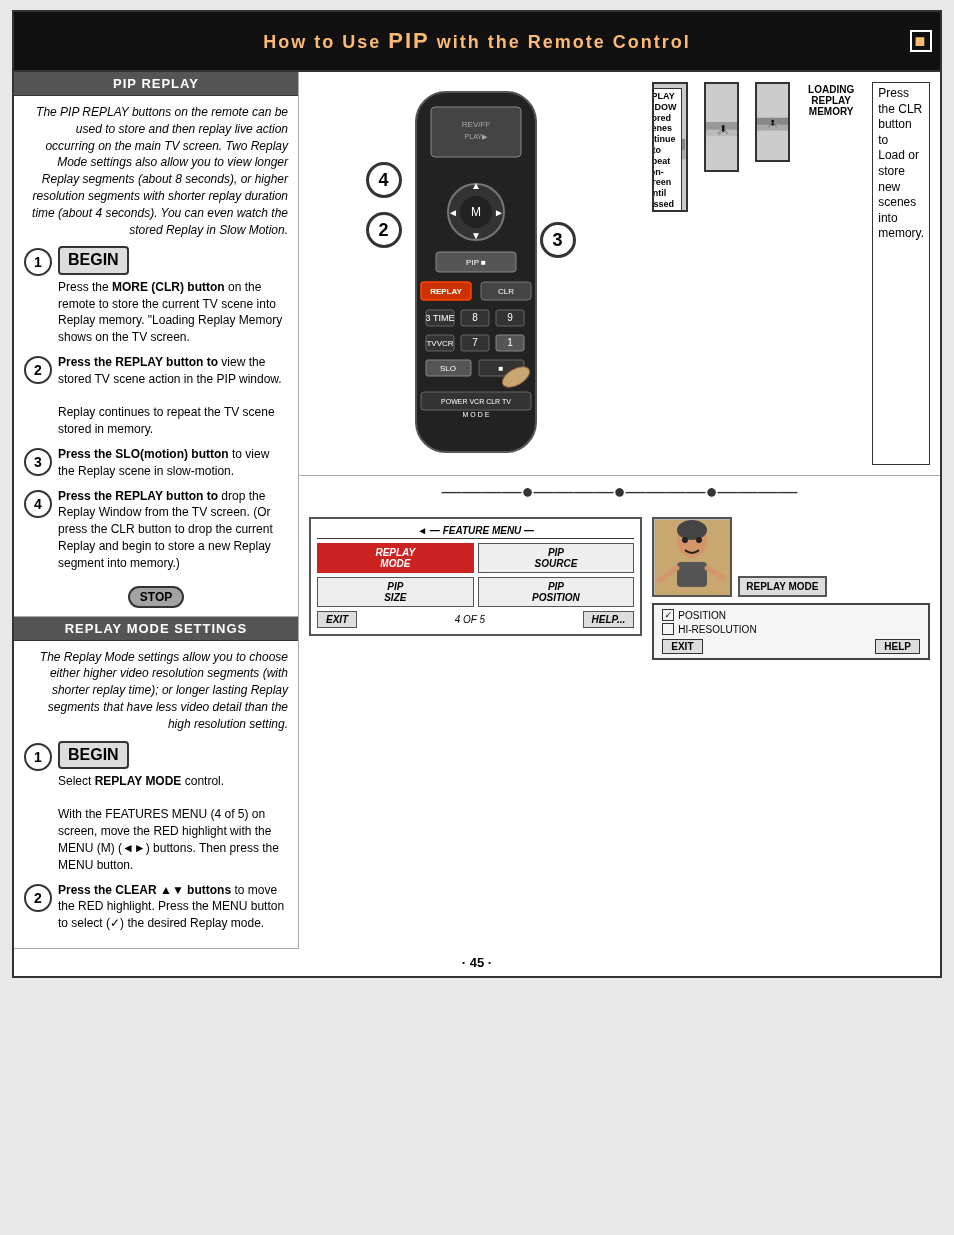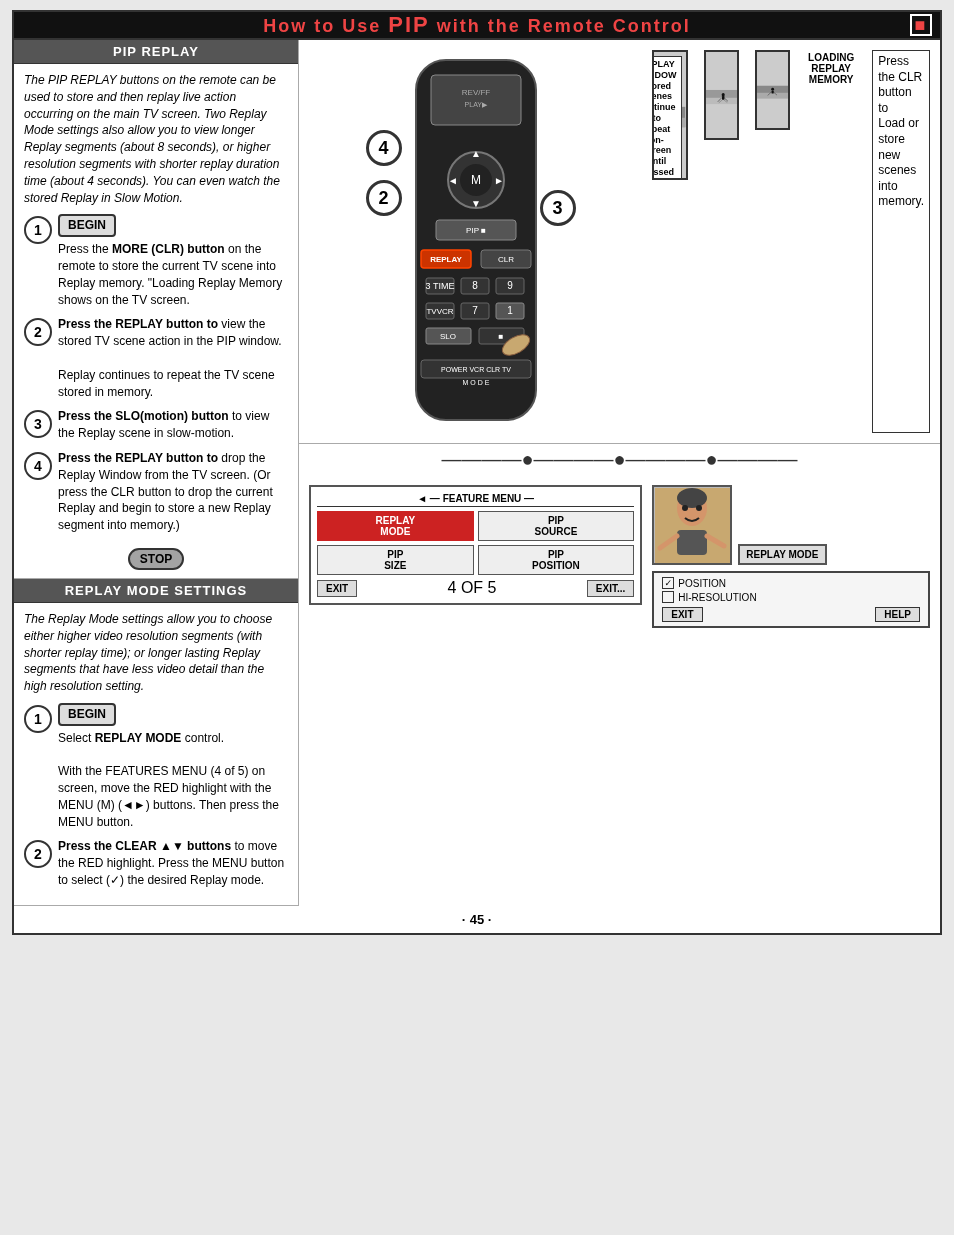--- a/index.html
+++ b/index.html
@@ -15,23 +15,23 @@
       padding: 10px;
     }
     .page-wrapper {
       width: 930px;
       background: white;
       border: 2px solid #333;
     }
     
     .page-header {
       background: #111;
-      color: #ef4444;
+      color: #fdba74;
       text-align: center;
-      padding: 0 0;
+      padding: 16px 0;
       font-size: 18px;
       font-weight: bold;
       letter-spacing: 2px;
       border-bottom: 2px solid #333;
       position: relative;
     }
     .page-header span.pip { font-size: 22px; font-weight: 900; }
     .page-header .corner-box {
       position: absolute;
       right: 8px;
@@ -69,20 +69,21 @@
     }
     .section-content {
       padding: 8px 10px;
       border-bottom: 1px solid #aaa;
     }
     .intro-text {
       font-style: italic;
       font-size: 12px;
       line-height: 1.4;
       margin-bottom: 8px;
+      text-align: right;
     }
     .step {
       display: flex;
       align-items: flex-start;
       margin-bottom: 8px;
     }
     .step-num {
       width: 28px;
       height: 28px;
       border: 2px solid #333;
@@ -97,21 +98,21 @@
       margin-top: 2px;
     }
     .step-content { font-size: 12px; line-height: 1.4; }
     .step-content b { font-weight: bold; }
     .begin-btn {
       display: inline-block;
       border: 2px solid #333;
       border-radius: 4px;
       padding: 1px 8px;
       font-weight: bold;
-      font-size: 12px;
+      font-size: 16px;
       margin-bottom: 4px;
       background: #ddd;
     }
     .stop-btn {
       display: inline-block;
       border: 2px solid #333;
       border-radius: 12px;
       padding: 2px 10px;
       font-weight: bold;
       font-size: 12px;
@@ -199,20 +200,21 @@
       gap: 10px;
     }
     
     .feature-menu-area {
       flex: 1.2;
     }
     .feature-menu-box {
       border: 2px solid #555;
       padding: 6px;
       position: relative;
+      font-style: italic;
     }
     .feature-menu-title {
       font-size: 10px;
       font-weight: bold;
       text-align: center;
       margin-bottom: 4px;
       border-bottom: 1px solid #333;
       padding-bottom: 2px;
     }
     .menu-row {
@@ -242,21 +244,21 @@
       align-items: center;
       margin-top: 2px;
     }
     .menu-footer-btn {
       border: 1px solid #555;
       padding: 2px 8px;
       font-size: 10px;
       font-weight: bold;
       background: #ddd;
     }
-    .of-label { font-size: 16px; }
+    .of-label { font-size: 10px; }
     
     .replay-mode-overlay {
       flex: 1;
       display: flex;
       flex-direction: column;
       gap: 6px;
     }
     .mode-person {
       width: 80px;
       height: 80px;
@@ -548,21 +550,21 @@
               <div class="menu-btn active">REPLAY<br>MODE</div>
               <div class="menu-btn">PIP<br>SOURCE</div>
             </div>
             <div class="menu-row">
               <div class="menu-btn">PIP<br>SIZE</div>
               <div class="menu-btn">PIP<br>POSITION</div>
             </div>
             <div class="menu-footer">
               <div class="menu-footer-btn">EXIT</div>
               <div class="of-label">4 OF 5</div>
-              <div class="menu-footer-btn">EXIT...</div>
+              <div class="menu-footer-btn">HELP...</div>
             </div>
           </div>
         </div>
 
         <div class="replay-mode-overlay">
 
           <div style="display:flex; flex-direction:row; gap:6px; align-items:flex-end;">
             <div class="mode-person">
               <svg width="75" height="75" viewBox="0 0 75 75" xmlns="http://www.w3.org/2000/svg">
 

